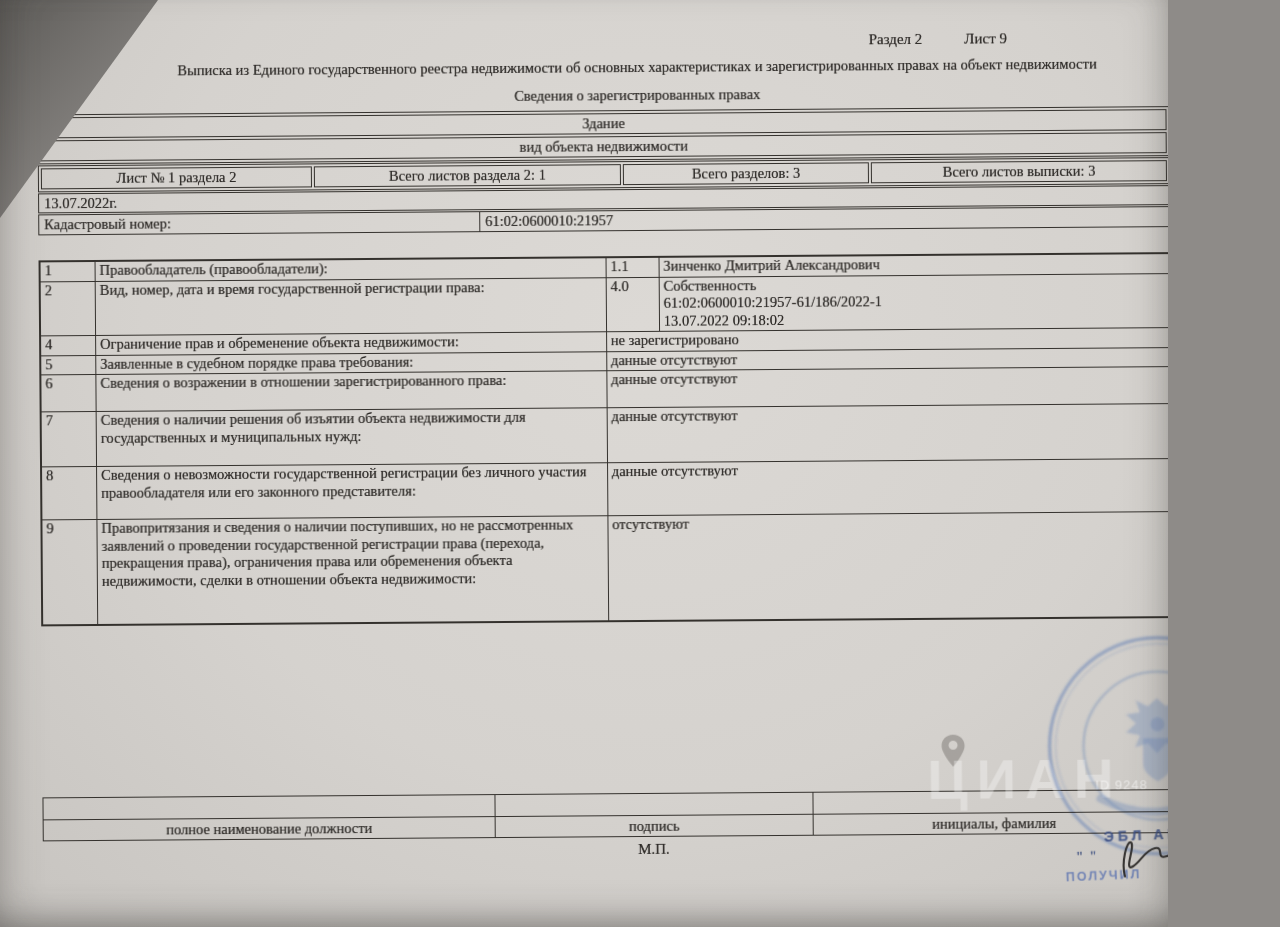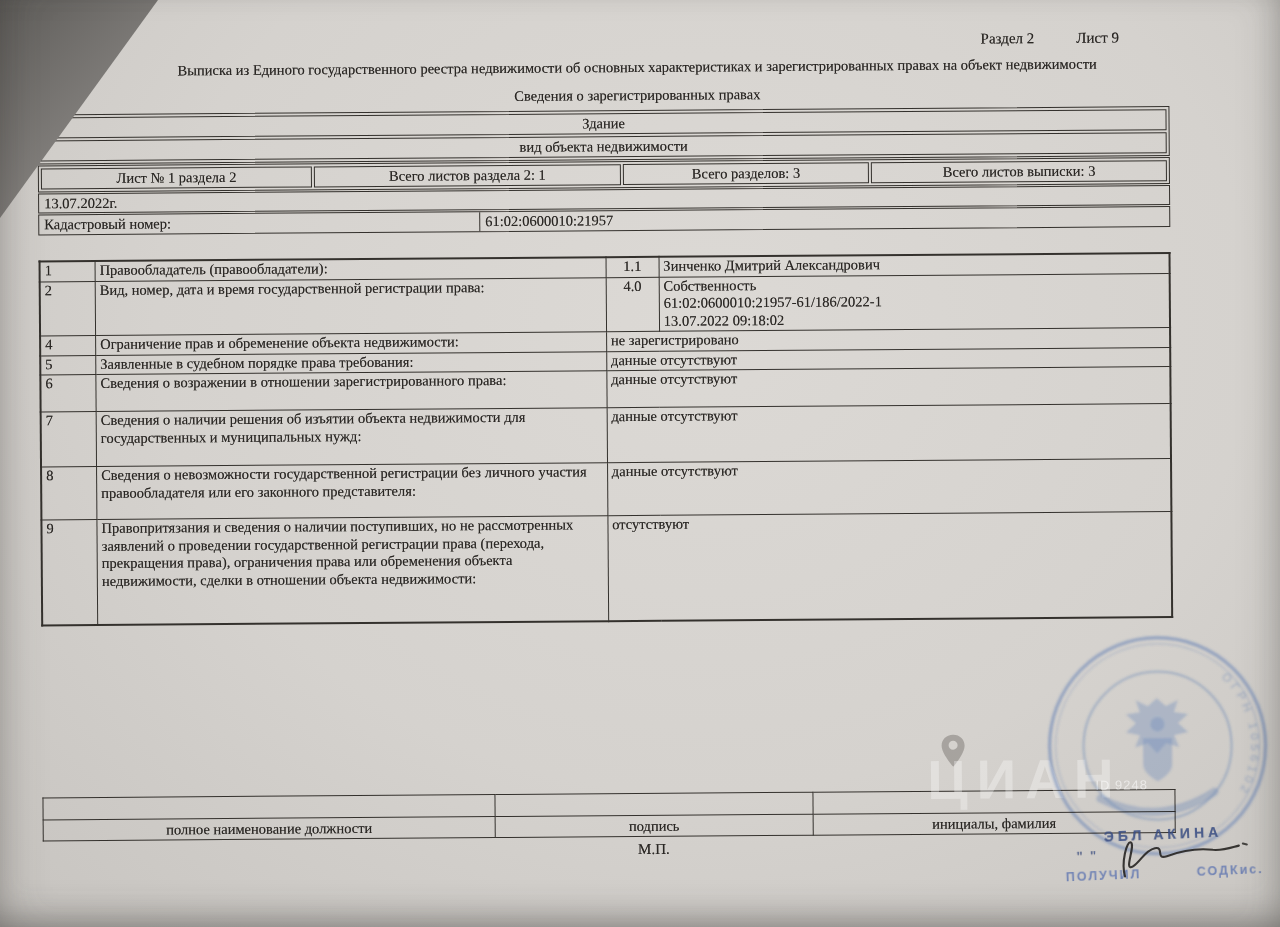--- a/index.html
+++ b/index.html
@@ -1,16 +1,16 @@
 <!DOCTYPE html>
 <html><head>
 <meta charset="utf-8">
 <style>
   html,body{margin:0;padding:0;background:#8e8b88;}
-  .stage{position:relative;width:1280px;height:927px;overflow:hidden;
+  .stage{position:relative;width:1168px;height:927px;overflow:hidden;
          background:radial-gradient(ellipse at 55% 35%, #dcd9d5 0%, #d5d2ce 55%, #c7c4c0 100%);
          font-family:"Liberation Serif","DejaVu Serif",serif;color:#2a2724;}
   .stage::after{content:"";position:absolute;inset:0;pointer-events:none;
          box-shadow:inset 0 -22px 38px -18px rgba(55,53,50,.45),
                     inset -24px 0 40px -22px rgba(55,53,50,.28),
                     inset 28px -10px 50px -30px rgba(55,53,50,.30);}
   .content{position:absolute;inset:0;transform:rotate(-0.42deg);transform-origin:640px 460px;}
   .txt{text-shadow:0 0 .6px rgba(48,45,42,.65);}
   
   .hdr-right{position:absolute;top:33px;right:158px;display:flex;gap:42px;font-size:15px;}
@@ -29,21 +29,21 @@
        font-size:14.5px;line-height:18px;padding:0 5px;}
   .datebar{top:189px;height:20px;}
   .cadbar{top:210px;height:21px;display:flex;padding:0;}
   .cadbar .c1{width:440px;padding:0 5px;box-sizing:border-box;}
   .cadbar .c2{flex:1;border-left:1.8px solid #34312d;padding:0 5px;box-sizing:border-box;}
   
   table.rights{position:absolute;top:256px;left:40px;width:1132px;border-collapse:collapse;
        border:2px solid #34312d;table-layout:fixed;font-size:14.5px;}
   table.rights td{border:1.7px solid #34312d;vertical-align:top;padding:0 4px 1px 4px;line-height:17.5px;}
   td.num{width:46px;}
-  td.sub{width:44px;text-align:center;}
+  td.sub{width:44px;}
   .pre{white-space:pre-line;}
   
   table.sig{position:absolute;top:793px;left:40px;width:1132px;border-collapse:collapse;
        border:1.8px solid #34312d;table-layout:fixed;font-size:14.5px;}
   table.sig td{border:1.7px solid #34312d;padding:0 4px;line-height:19px;}
   tr.sig-empty td{height:21px;}
   tr.sig-caption td{text-align:center;height:20px;}
   .mp{position:absolute;top:841px;left:492px;width:318px;text-align:center;font-size:15px;}
   
   .wm-brand{position:absolute;top:750px;left:925px;font-family:"Liberation Sans","DejaVu Sans",sans-serif;

